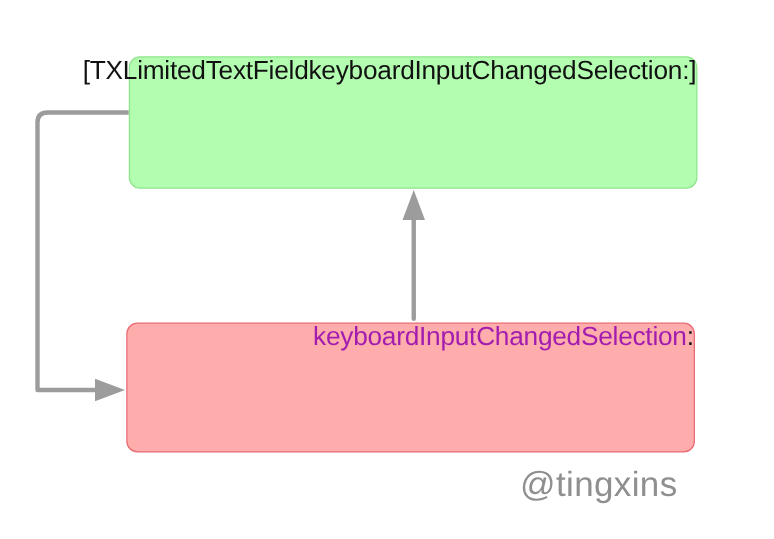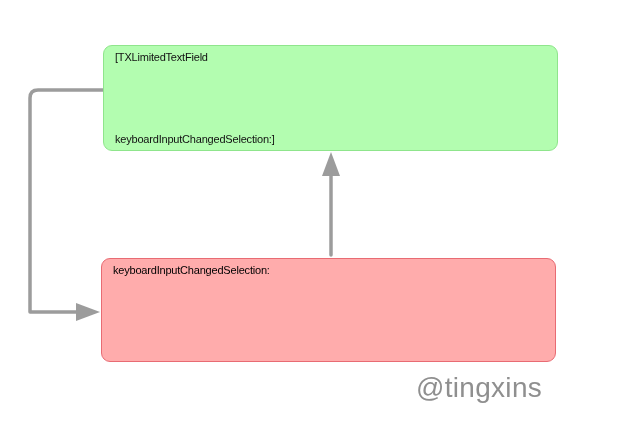--- a/index.html
+++ b/index.html
@@ -1,25 +1,25 @@
 <!DOCTYPE html>
 <html><head>
 <meta charset="utf-8">
 <style>
   html, body { margin: 0; padding: 0; background: #ffffff; }
   body { width: 619px; height: 431px; position: relative; overflow: hidden;
          font-family: "Liberation Sans", sans-serif; }
   .node { position: absolute; box-sizing: border-box; border-radius: 9px;
-          padding: 0 0 0 11px; display: flex; flex-direction: column; justify-content: space-between;
-          font-size: 11px; line-height: 22px; color: #111111; letter-spacing: -0.2px; }
+          padding: 0 0 0 11px; display: flex; flex-direction: row; justify-content: flex-end;
+          font-size: 21px; line-height: 22px; color: #111111; letter-spacing: -0.2px; }
   #node-top { left: 103px; top: 45px; width: 455px; height: 106px;
               background: #b3fdb0; border: 1px solid #8fe58c; }
   #node-bottom { left: 101px; top: 258px; width: 455px; height: 104px;
                  background: #ffacac; border: 1px solid #e86b73; }
-  .red { color: #000000; }
+  .red { color: #a21caf; }
   svg.conn { position: absolute; left: 0; top: 0; }
   #watermark { position: absolute; left: 416px; top: 372px; font-size: 28px;
                color: #8f8f8f; letter-spacing: 0.3px; }
 </style>
 </head>
 <body>
 
 <svg class="conn" width="619" height="431">
 
   <path d="M103 90 L38 90 Q30 90 30 98 L30 312 L78 312" fill="none" stroke="#9c9c9c" stroke-width="3.5" stroke-linejoin="round"></path>

